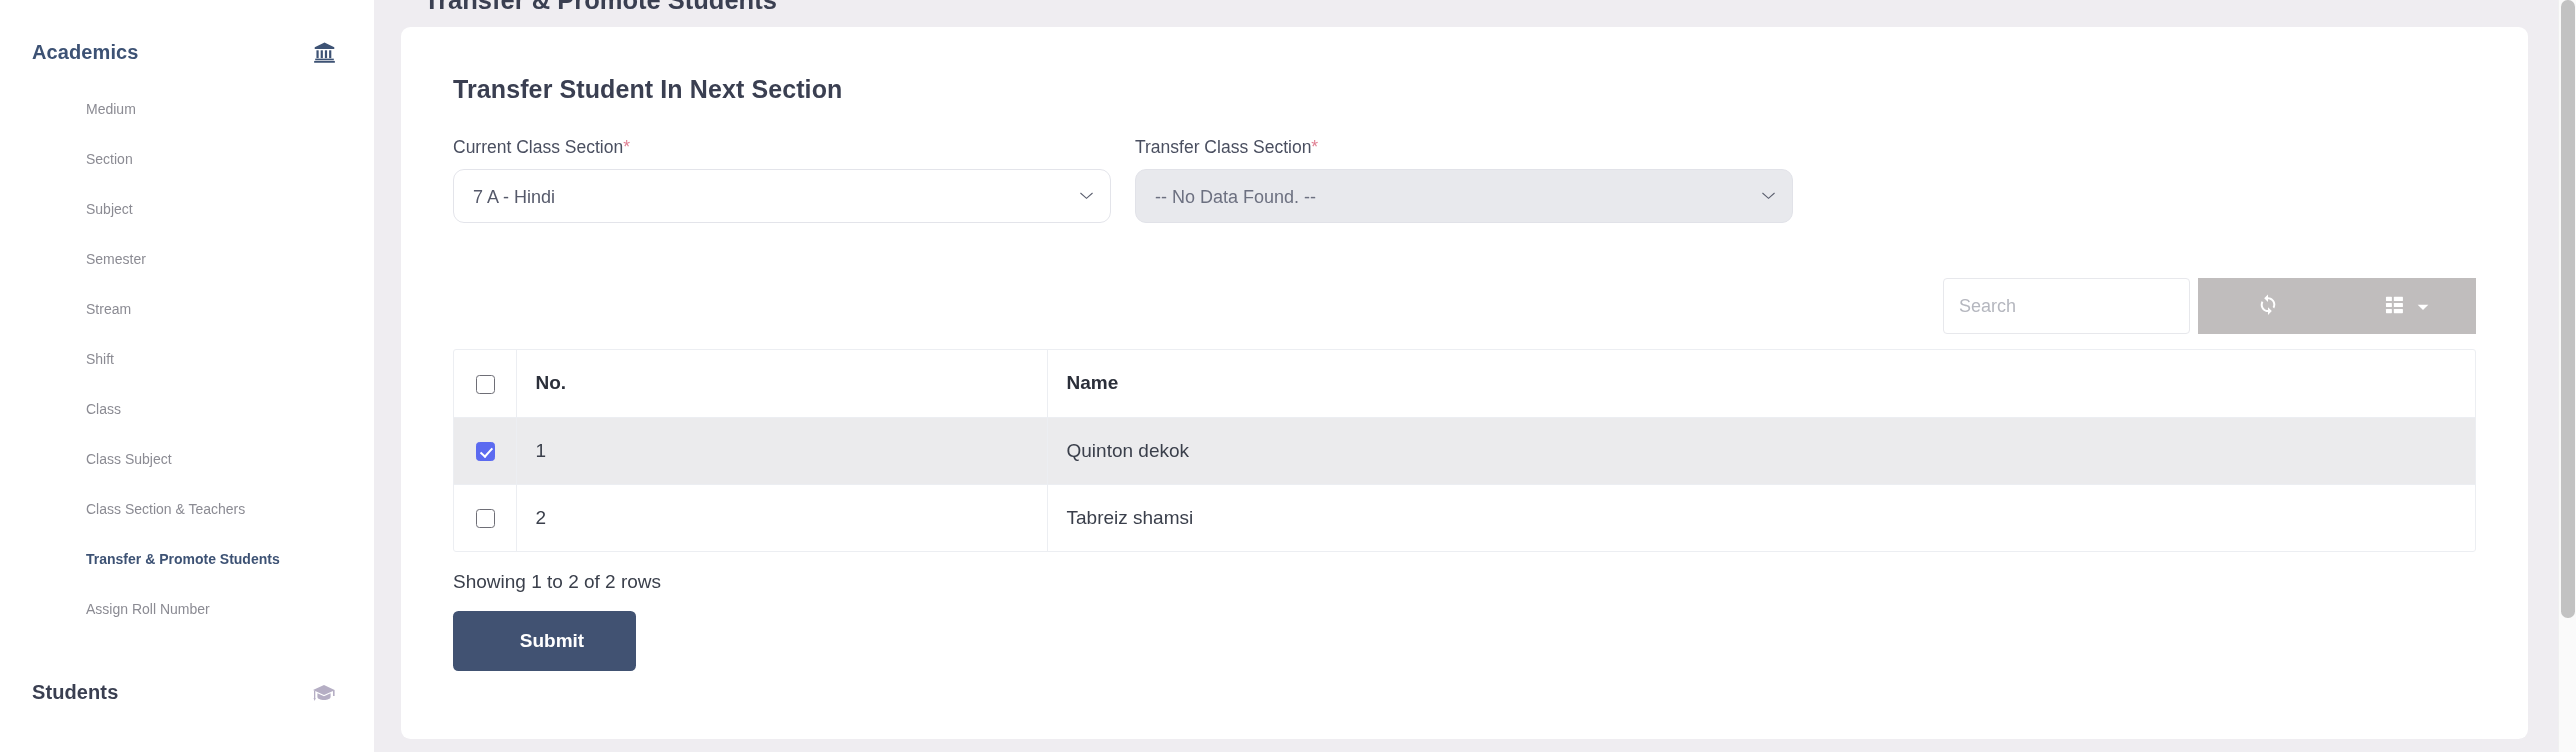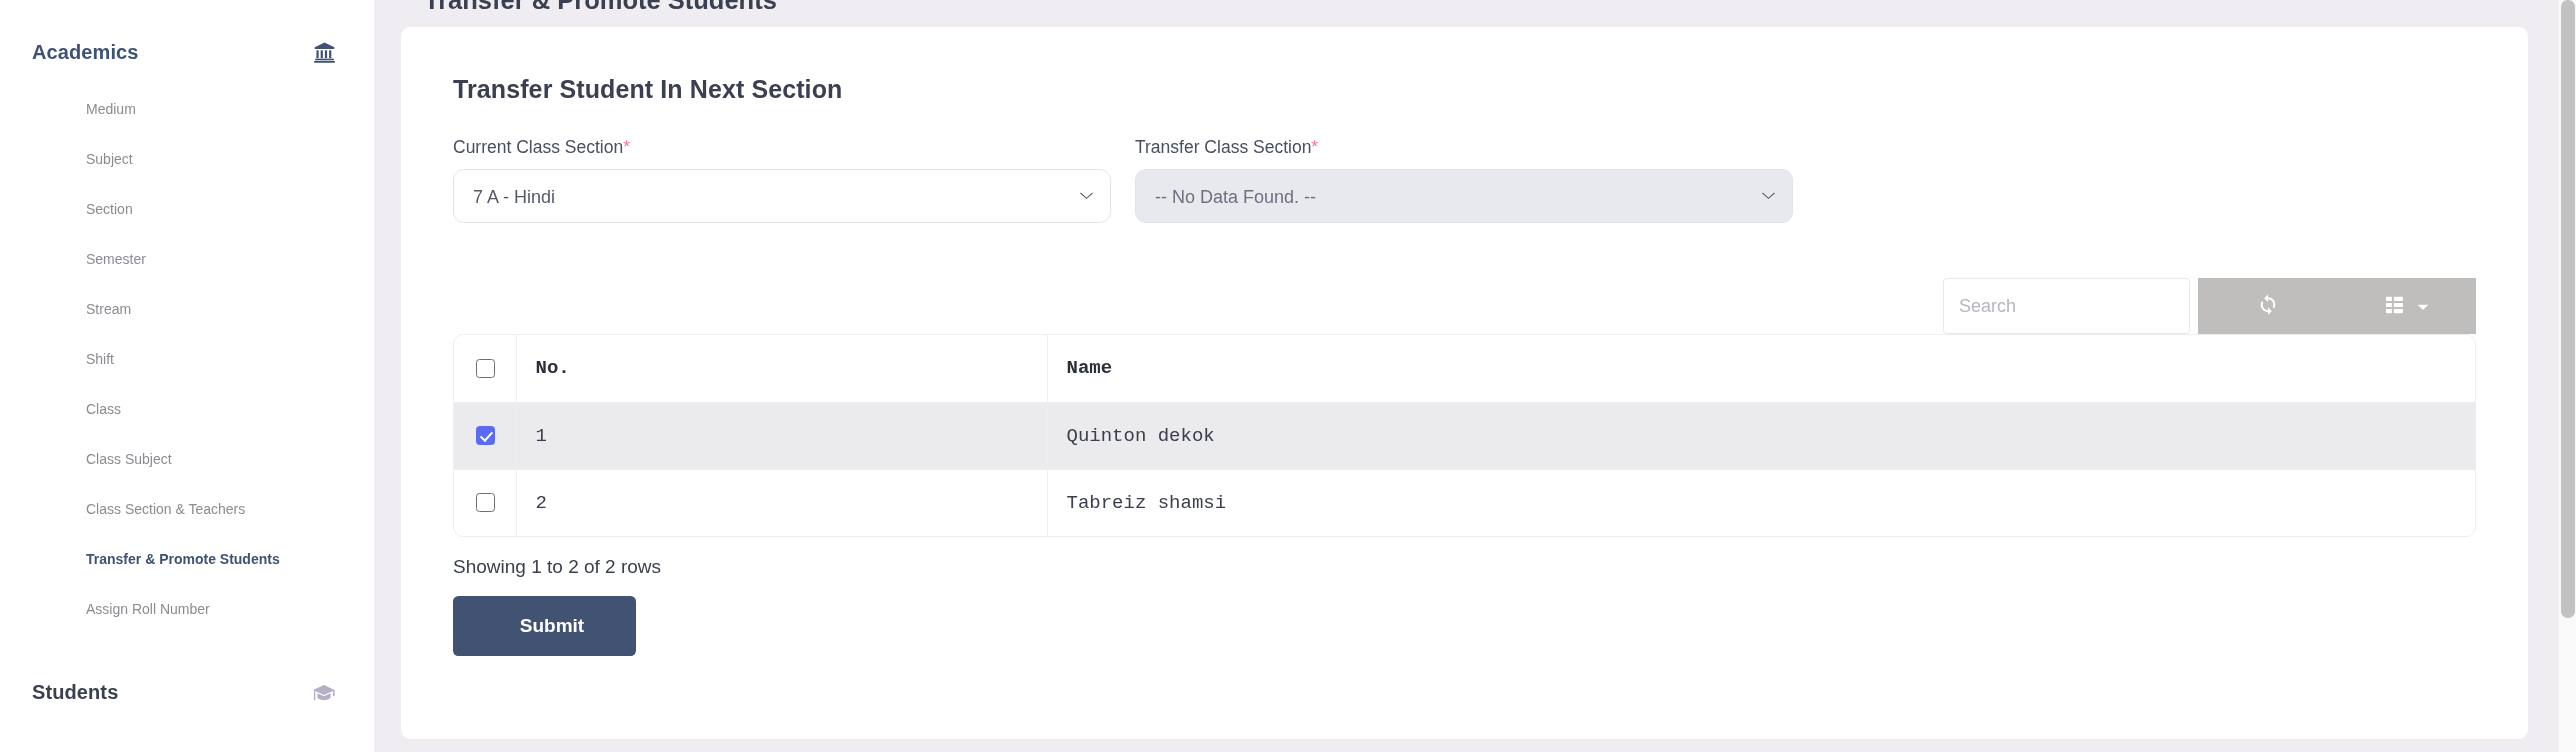--- a/index.html
+++ b/index.html
@@ -183,24 +183,24 @@
     display: flex;
     align-items: center;
     justify-content: center;
     cursor: pointer;
     color: #ffffff;
   }
   .tbtn.split { width: 138px; gap: 9.4px; }
 
   
   .table-wrap {
+    margin-top: 15px;
     border: 0.7px solid #eceef2;
-    border-radius: 10px;
+    border-radius: 3px;
     overflow: hidden;
-    font-family: Liberation Mono, monospace;
   }
 
   table.data {
     width: 100%;
     border-collapse: collapse;
     table-layout: fixed;
   }
 
   table.data th, table.data td {
     border-right: 0.7px solid #eceef2;
@@ -314,22 +314,22 @@
           <rect x="12.4" y="9.7" width="2.3" height="8.2"></rect>
           <rect x="16.8" y="9.7" width="2.3" height="8.2"></rect>
           <rect x="2.3" y="18.4" width="19.4" height="1.7"></rect>
           <rect x="1.2" y="20.8" width="21.6" height="1.9"></rect>
         </svg>
       </span>
     </div>
 
     <div class="nav-sub">
       <a class="nav-item">Medium</a>
+      <a class="nav-item">Section</a>
       <a class="nav-item">Subject</a>
-      <a class="nav-item">Section</a>
       <a class="nav-item">Semester</a>
       <a class="nav-item">Stream</a>
       <a class="nav-item">Shift</a>
       <a class="nav-item">Class</a>
       <a class="nav-item">Class Subject</a>
       <a class="nav-item">Class Section &amp; Teachers</a>
       <a class="nav-item active">Transfer &amp; Promote Students</a>
       <a class="nav-item">Assign Roll Number</a>
     </div>
 

